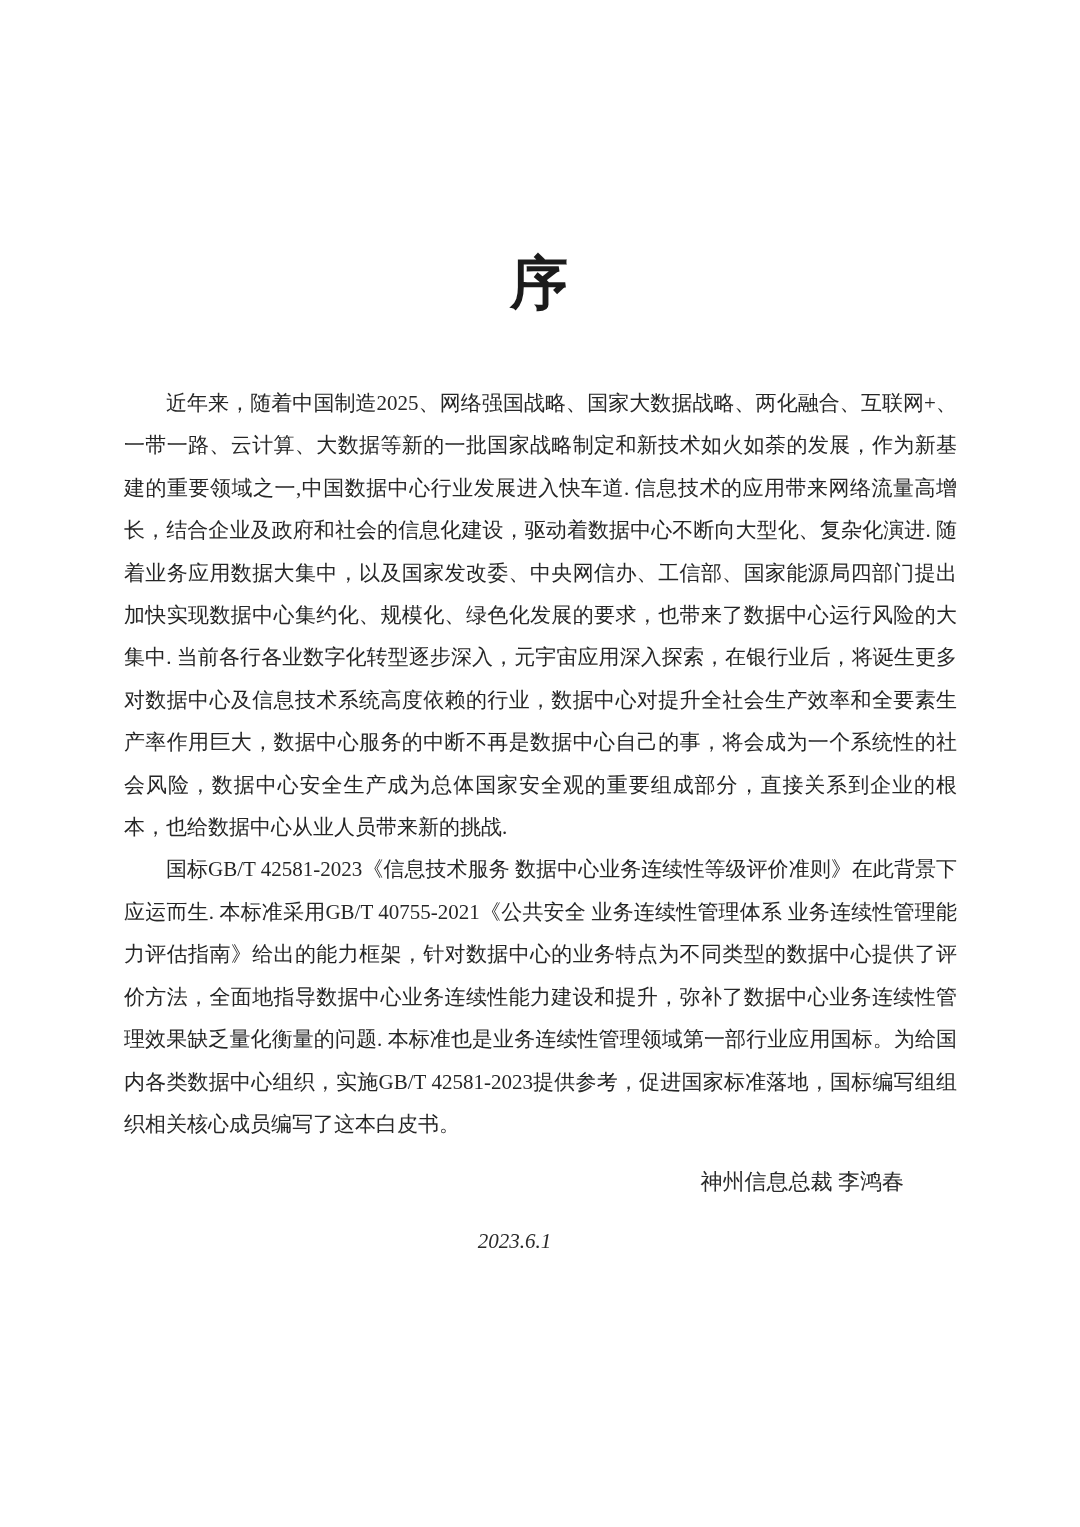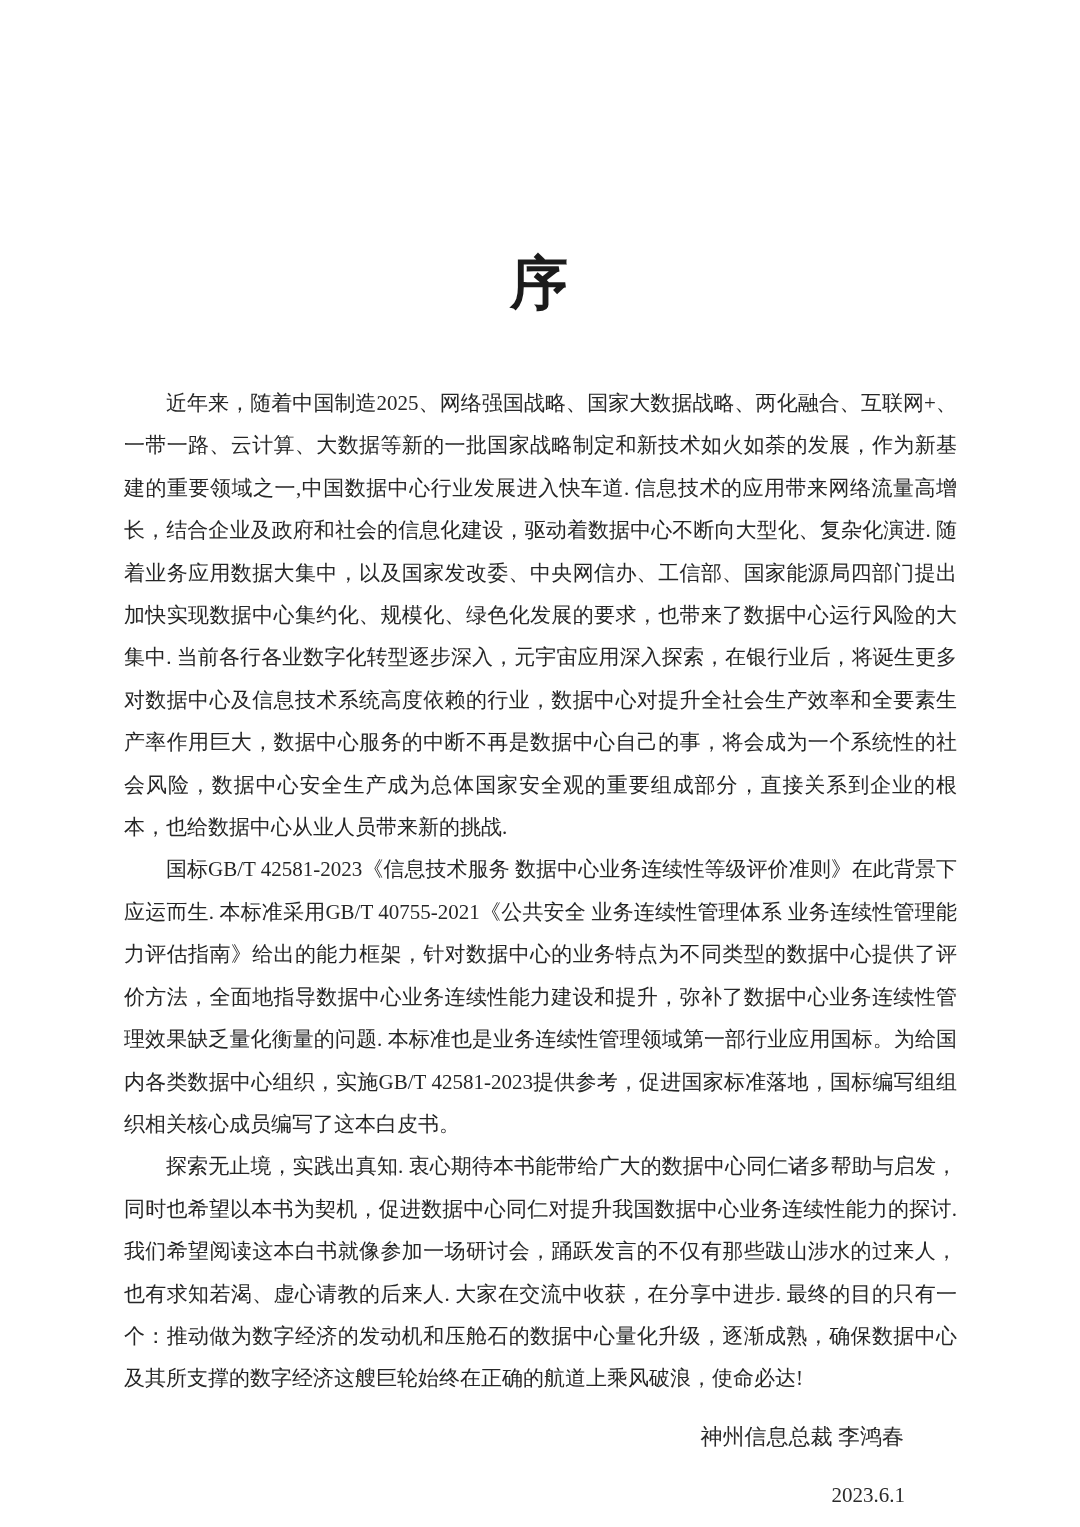--- a/index.html
+++ b/index.html
@@ -48,34 +48,34 @@
   .signature-line {
     margin: 16px;
     text-align: right;
     padding-right: 37px;
     font-size: 22px;
     line-height: 42.4px;
     color: #2a2a2a;
   }
   .date-line {
     margin: 0;
-    text-align: right;
+    text-align: center;
     padding-right: 52px;
     font-size: 21px;
     line-height: 42.4px;
     color: #2a2a2a;
+    font-style: italic;
   }
 </style>
 </head>
 <body>
 
 <div class="page">
   <h1 class="doc-title">序</h1>
 
   <div class="doc-body">
     <p class="para">近年来，随着中国制造2025、网络强国战略、国家大数据战略、两化融合、互联网+、一带一路、云计算、大数据等新的一批国家战略制定和新技术如火如荼的发展，作为新基建的重要领域之一,中国数据中心行业发展进入快车道. 信息技术的应用带来网络流量高增长，结合企业及政府和社会的信息化建设，驱动着数据中心不断向大型化、复杂化演进. 随着业务应用数据大集中，以及国家发改委、中央网信办、工信部、国家能源局四部门提出加快实现数据中心集约化、规模化、绿色化发展的要求，也带来了数据中心运行风险的大集中. 当前各行各业数字化转型逐步深入，元宇宙应用深入探索，在银行业后，将诞生更多对数据中心及信息技术系统高度依赖的行业，数据中心对提升全社会生产效率和全要素生产率作用巨大，数据中心服务的中断不再是数据中心自己的事，将会成为一个系统性的社会风险，数据中心安全生产成为总体国家安全观的重要组成部分，直接关系到企业的根本，也给数据中心从业人员带来新的挑战.</p>
     <p class="para">国标GB/T 42581-2023《信息技术服务 数据中心业务连续性等级评价准则》在此背景下应运而生. 本标准采用GB/T 40755-2021《公共安全 业务连续性管理体系 业务连续性管理能力评估指南》给出的能力框架，针对数据中心的业务特点为不同类型的数据中心提供了评价方法，全面地指导数据中心业务连续性能力建设和提升，弥补了数据中心业务连续性管理效果缺乏量化衡量的问题. 本标准也是业务连续性管理领域第一部行业应用国标。为给国内各类数据中心组织，实施GB/T 42581-2023提供参考，促进国家标准落地，国标编写组组织相关核心成员编写了这本白皮书。</p>
-    <p class="para">探索无止境，实践出真知. 衷心期待本书能带给广大的数据中心同仁诸多帮助与启发，同时也希望以本书为契机，促进数据中心同仁对提升我国数据中心业务连续性能力的探讨. 我们希望阅读这本白书就像参加一场研讨会，踊跃发言的不仅有那些跋山涉水的过来人，也有求知若渴、虚心请教的后来人. 大家在交流中收获，在分享中进步. 最终的目的只有一个：推动做为数字经济的发动机和压舱石的数据中心量化升级，逐渐成熟，确保数据中心及其所支撑的数字经济这艘巨轮始终在正确的航道上乘风破浪，使命必达!</p>
 
     <div class="signature-line">神州信息总裁 李鸿春</div>
     <div class="date-line">2023.6.1</div>
   </div>
 </div>
 
 </body></html>

